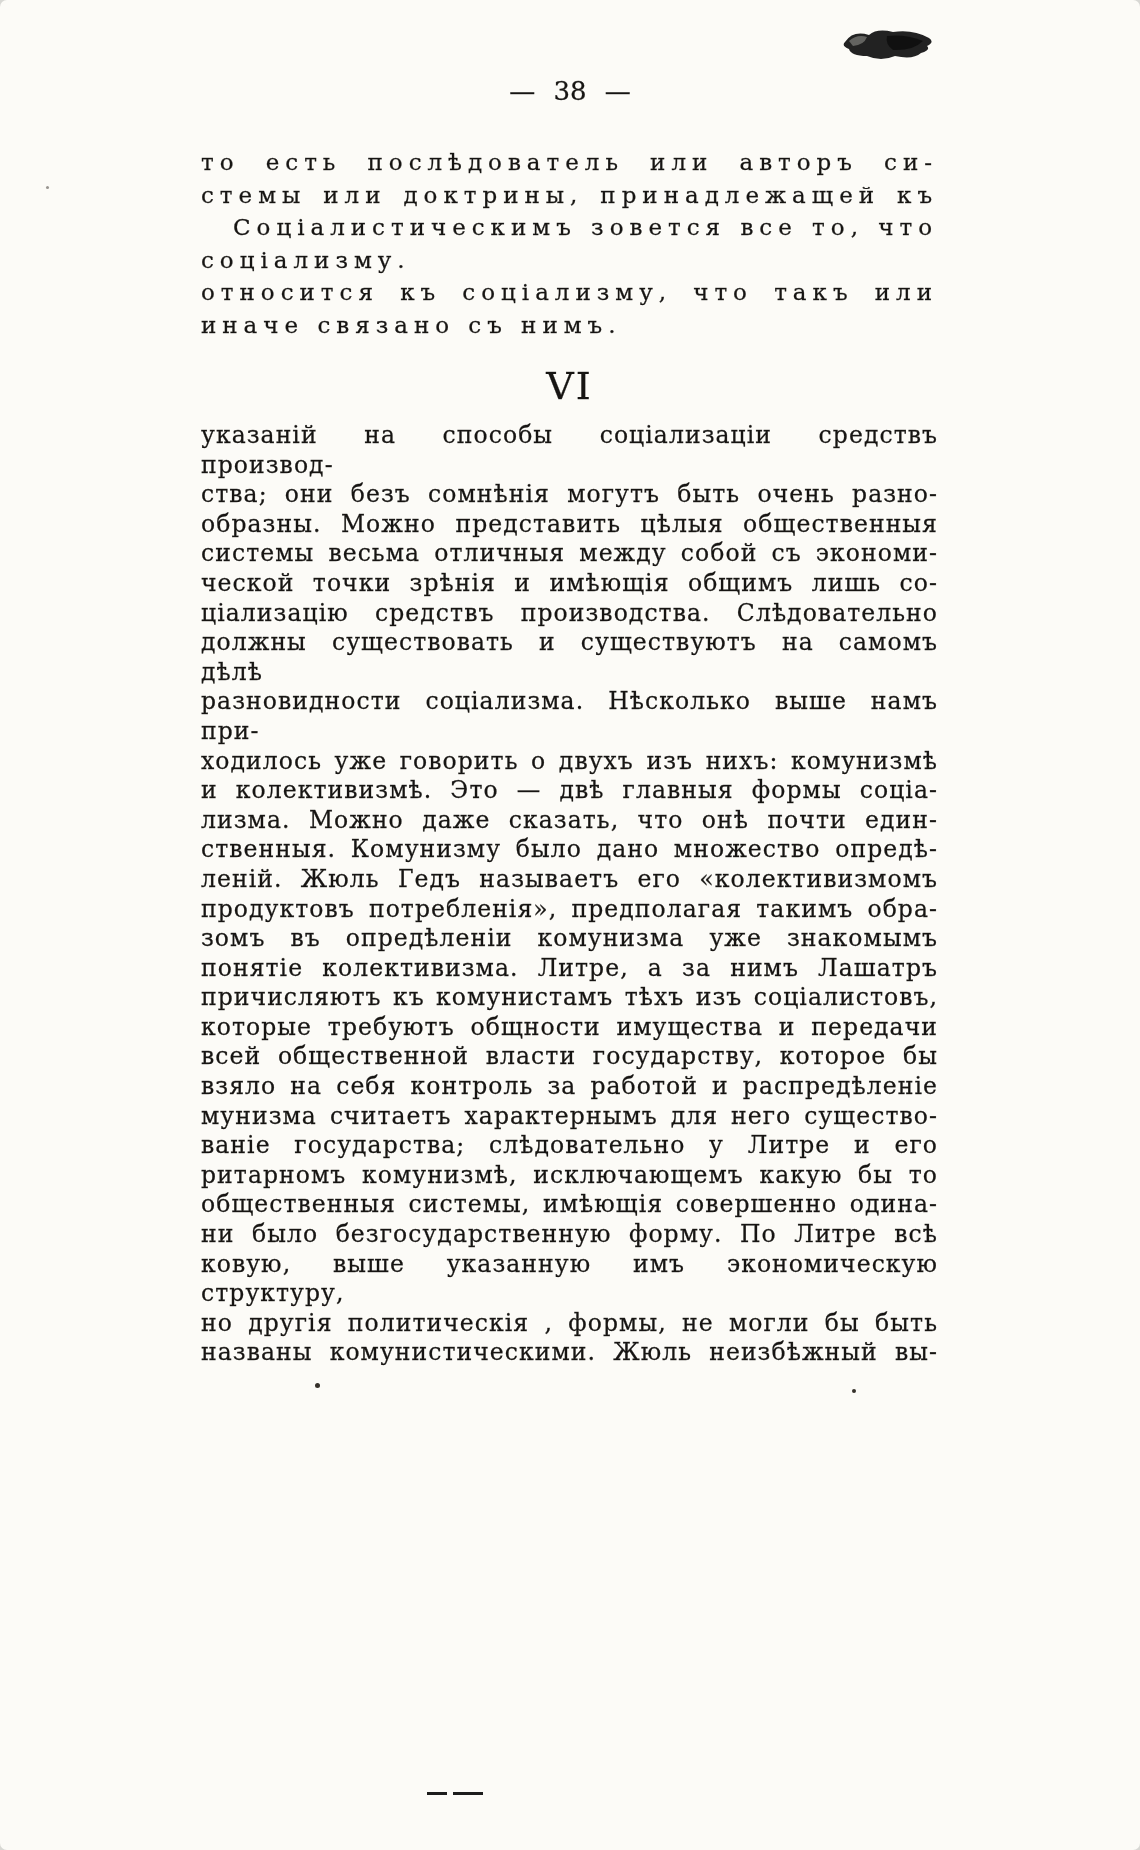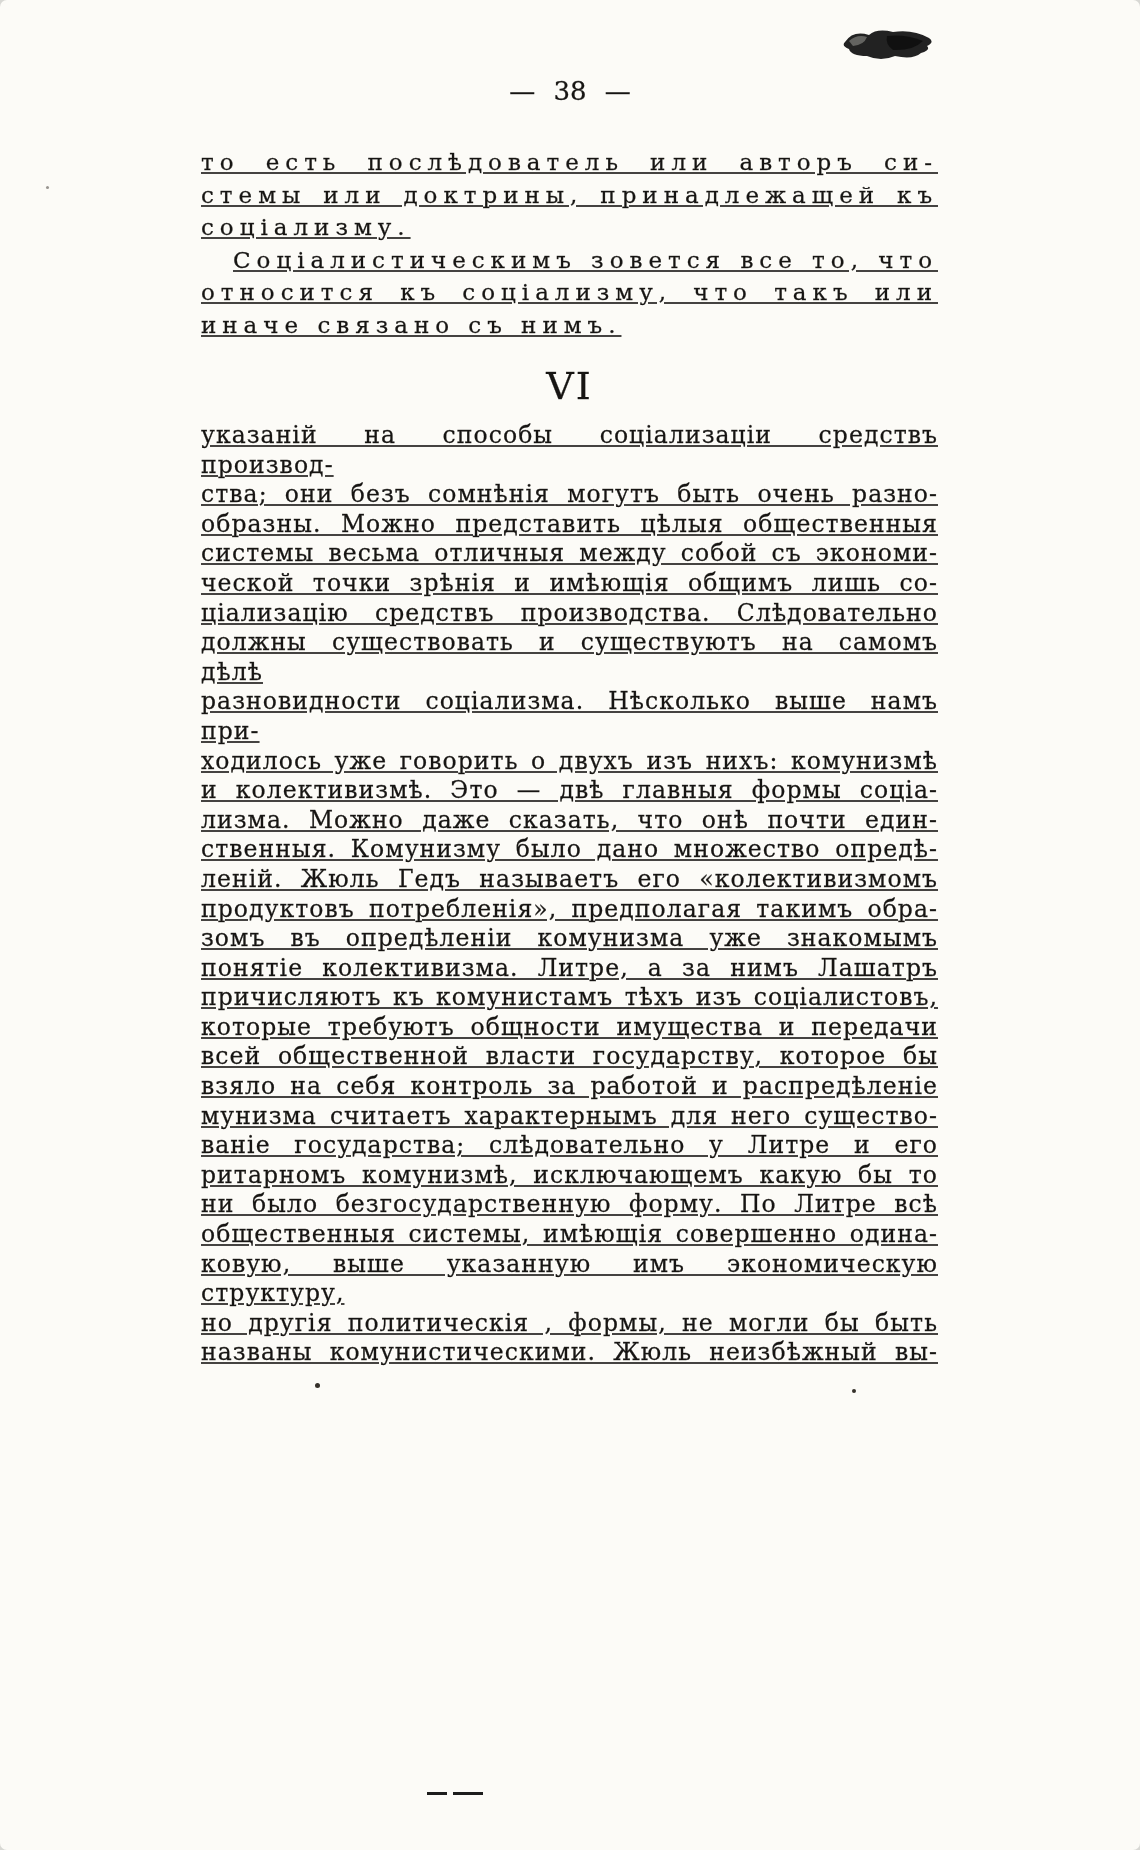--- a/index.html
+++ b/index.html
@@ -48,21 +48,20 @@
     margin-top: 14px;
     font-size: 23.5px;
     line-height: 29.6px;
     letter-spacing: 0.045em;
     word-spacing: 0.12em;
   }
   .line {
     text-align: justify;
     text-align-last: justify;
     white-space: normal;
-    text-decoration: underline;
   }
   .line.flush {
     text-align-last: left;
   }
   .line.indent {
     text-indent: 32px;
   }
   .smudge {
     position: absolute;
     left: 843px;
@@ -97,22 +96,22 @@
     <path d="M6 15 Q14 8 24 11 Q21 19 10 20 Z" fill="#7a7a76" opacity="0.75"></path>
     <path d="M44 10 Q62 8 80 15 Q70 25 50 24 Q42 18 44 10 Z" fill="#0e0e0e" opacity="0.9"></path>
   </svg>
 
   <div class="page-number">— 38 —</div>
 
   <div class="content">
     <div class="intro">
         <div class="line">то есть послѣдователь или авторъ си-</div>
         <div class="line">стемы или доктрины, принадлежащей къ</div>
+        <div class="line indent">Соціалистическимъ зовется все то, что</div>
         <div class="line flush">соціализму.</div>
-        <div class="line indent">Соціалистическимъ зовется все то, что</div>
         <div class="line">относится къ соціализму, что такъ или</div>
         <div class="line flush">иначе связано съ нимъ.</div>
       </div>
     <h2 class="heading">VI</h2>
     <div class="bodytext">
         <div class="line">указаній на способы соціализаціи средствъ производ-</div>
         <div class="line">ства; они безъ сомнѣнія могутъ быть очень разно-</div>
         <div class="line">образны. Можно представить цѣлыя общественныя</div>
         <div class="line">системы весьма отличныя между собой съ экономи-</div>
         <div class="line">ческой точки зрѣнія и имѣющія общимъ лишь со-</div>
@@ -127,22 +126,22 @@
         <div class="line">продуктовъ потребленія», предполагая такимъ обра-</div>
         <div class="line">зомъ въ опредѣленіи комунизма уже знакомымъ</div>
         <div class="line">понятіе колективизма. Литре, а за нимъ Лашатръ</div>
         <div class="line">причисляютъ къ комунистамъ тѣхъ изъ соціалистовъ,</div>
         <div class="line">которые требуютъ общности имущества и передачи</div>
         <div class="line">всей общественной власти государству, которое бы</div>
         <div class="line">взяло на себя контроль за работой и распредѣленіе</div>
         <div class="line">мунизма считаетъ характернымъ для него существо-</div>
         <div class="line">ваніе государства; слѣдовательно у Литре и его</div>
         <div class="line">ритарномъ комунизмѣ, исключающемъ какую бы то</div>
+        <div class="line">общественныя системы, имѣющія совершенно одина-</div>
         <div class="line">ни было безгосударственную форму. По Литре всѣ</div>
-        <div class="line">общественныя системы, имѣющія совершенно одина-</div>
         <div class="line">ковую, выше указанную имъ экономическую структуру,</div>
         <div class="line">но другія политическія , формы, не могли бы быть</div>
         <div class="line">названы комунистическими. Жюль неизбѣжный вы-</div>
       </div>
   </div>
 
   <div class="speck speck1"></div>
   <div class="speck speck2"></div>
   <div class="speck speck3"></div>
 

